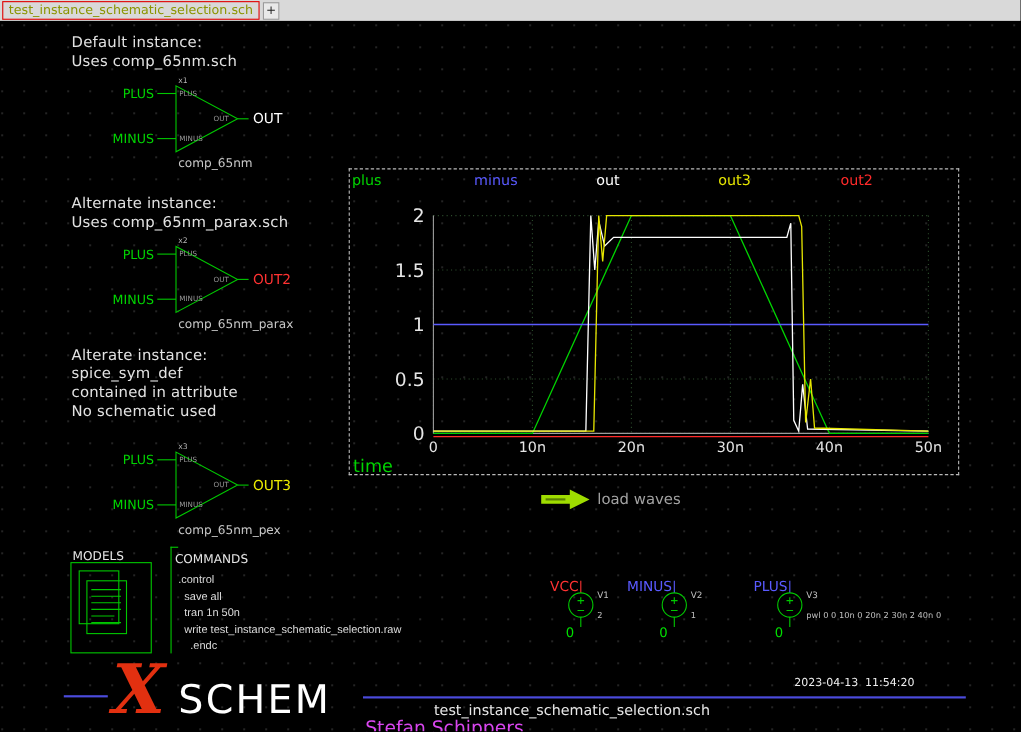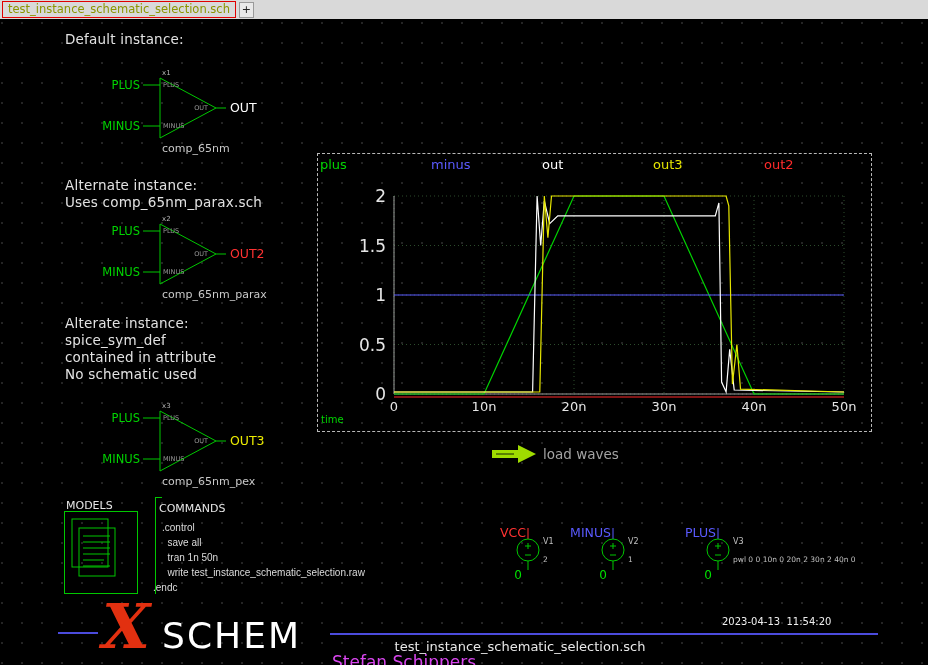--- a/index.html
+++ b/index.html
@@ -26,21 +26,21 @@
   .t-refsm{fill:#b4b4b4;font-size:7px;}
   .t-cell{fill:#c8c8c8;font-size:11px;}
   .t-out{font-size:12.5px;}
   .box-label{position:absolute;color:#e6e6e6;font-size:11px;}
   .cmd-line{position:absolute;color:#dcdcdc;font-size:10px;font-family:Liberation Sans, sans-serif;white-space:pre;}
   .cmd-bracket{position:absolute;background:#00c800;}
   
   .graph{position:absolute;left:317px;top:153px;width:555px;height:279px;
          border:1px dashed #b9b9b9;box-sizing:border-box;}
   .legend-item{position:absolute;top:3px;font-size:13px;}
-  .time-label{position:absolute;left:3px;top:260px;color:#00d400;font-size:10px;}
+  .time-label{position:absolute;left:3px;top:260px;color:#00d400;font-size:16px;}
   .grid{stroke:#2c4c2c;stroke-dasharray:1,3;}
   .axis{stroke:#9d9d9d;stroke-width:1;}
   .xtick{fill:#e6e6e6;font-size:13px;font-family:"DejaVu Sans",sans-serif;}
   .ytick{fill:#e6e6e6;font-size:17px;font-family:"DejaVu Sans",sans-serif;}
   
   .load-label{position:absolute;left:543px;top:446px;color:#a3a3a3;font-size:13.5px;}
   
   .t-net{font-size:12.5px;}
   .t-ref{fill:#c0c0c0;font-size:8px;}
   .t-val{fill:#c0c0c0;font-size:7.5px;}
@@ -64,20 +64,21 @@
     <div class="tab">
       <span>test_instance_schematic_selection.sch</span>
     </div>
     <div class="tab-new">+</div>
   </div>
 
   <div class="canvas"></div>
 
   <div class="inst-heading" style="left:65px;top:31px">
     <div>Default instance:</div>
+    <div>Uses comp_65nm.sch</div>
   </div>
 
   <svg class="comp" style="left:48px;top:66px" width="250" height="95">
     <text class="t-netg" x="92" y="23" text-anchor="end">PLUS</text>
     <text class="t-netg" x="92" y="64" text-anchor="end">MINUS</text>
     <line class="wire" x1="95" y1="19" x2="112" y2="19"></line>
     <line class="wire" x1="95" y1="60" x2="112" y2="60"></line>
     <polygon class="sym" points="112,12 112,72 168,42"></polygon>
     <text class="t-refsm" x="114" y="9">x1</text>
     <text class="t-pin" x="115" y="21">PLUS</text>
@@ -144,21 +145,21 @@
   </svg>
 
   <div class="box-label" style="left:159px;top:502px">COMMANDS</div>
   <div class="cmd-bracket" style="left:155px;top:497px;width:1px;height:97px"></div>
   <div class="cmd-bracket" style="left:155px;top:497px;width:7px;height:1px"></div>
   <div>
     <div class="cmd-line" style="left:162px;top:522px">.control</div>
     <div class="cmd-line" style="left:162px;top:537px">  save all</div>
     <div class="cmd-line" style="left:162px;top:552px">  tran 1n 50n</div>
     <div class="cmd-line" style="left:162px;top:567px">  write test_instance_schematic_selection.raw</div>
-    <div class="cmd-line" style="left:153px;top:582px">.endc</div>
+    <div class="cmd-line" style="left:173px;top:582px">.endc</div>
   </div>
 
   <div class="graph">
     <div id="graph-legend">
         <span class="legend-item" style="left: 2px; color: rgb(0, 212, 0);">plus</span>
         <span class="legend-item" style="left: 113px; color: rgb(90, 90, 255);">minus</span>
         <span class="legend-item" style="left: 224px; color: rgb(255, 255, 255);">out</span>
         <span class="legend-item" style="left: 335px; color: rgb(230, 230, 0);">out3</span>
         <span class="legend-item" style="left: 446px; color: rgb(255, 42, 42);">out2</span>
       </div>

